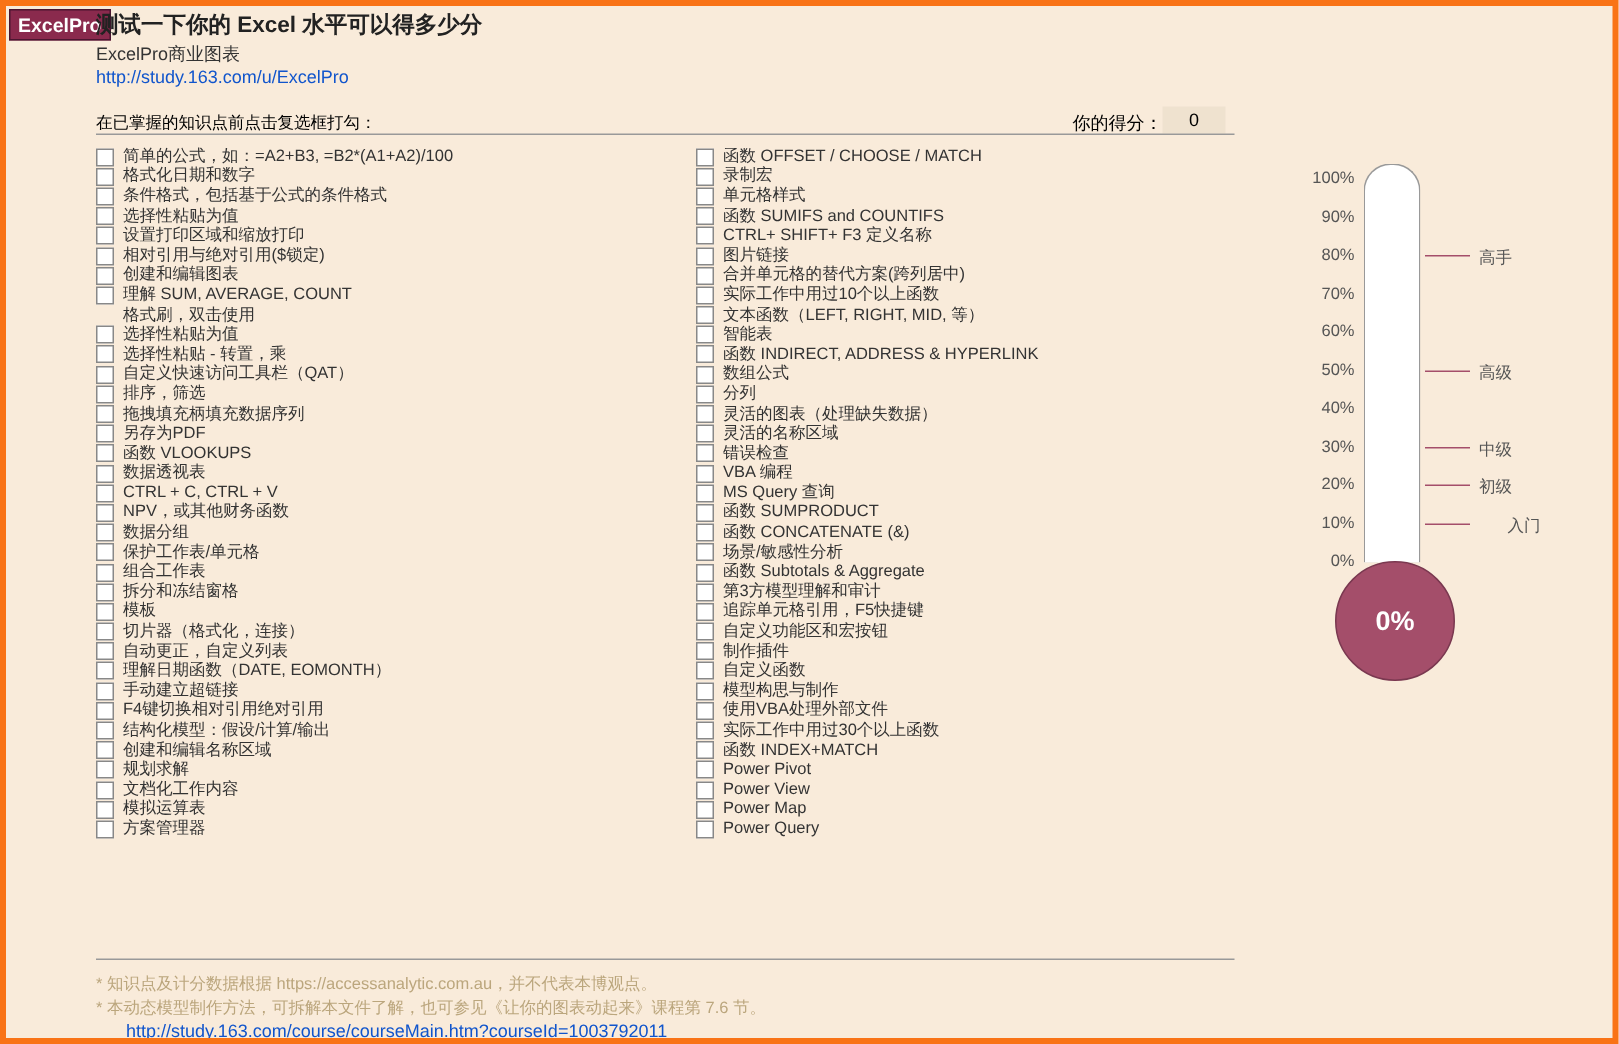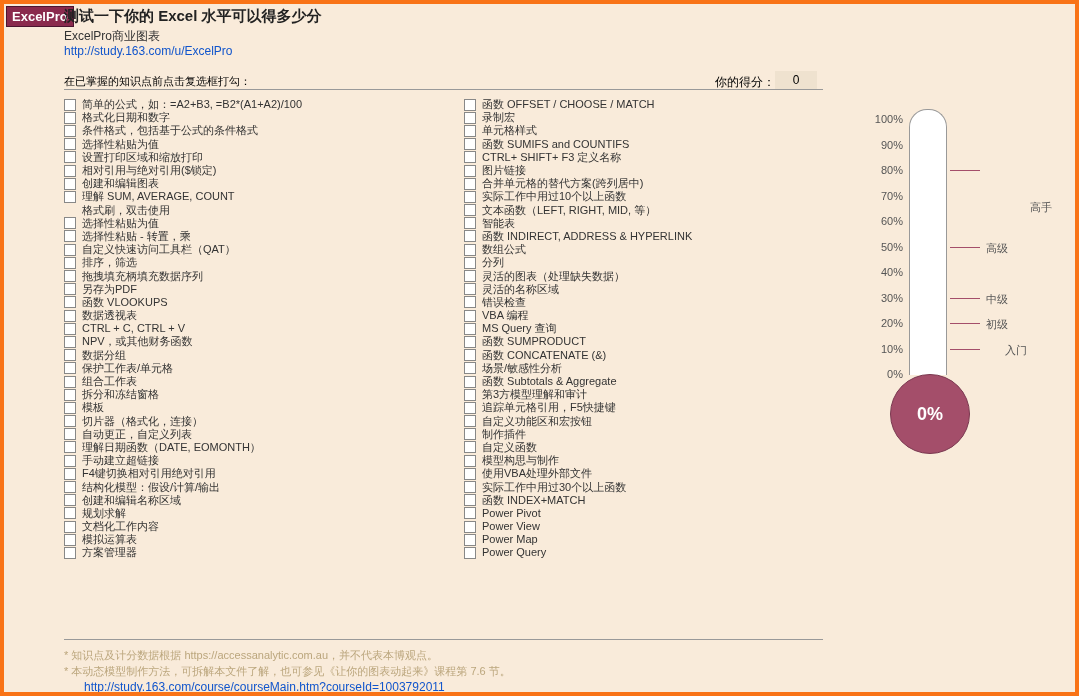--- a/index.html
+++ b/index.html
@@ -488,21 +488,21 @@
       <div class="tick" style="left: 859px; top: 211px;">60%</div>
       <div class="tick" style="left: 859px; top: 236.5px;">50%</div>
       <div class="tick" style="left: 859px; top: 262px;">40%</div>
       <div class="tick" style="left: 859px; top: 287.5px;">30%</div>
       <div class="tick" style="left: 859px; top: 313px;">20%</div>
       <div class="tick" style="left: 859px; top: 338.5px;">10%</div>
       <div class="tick" style="left: 859px; top: 364px;">0%</div>
     </div>
   <div id="levels">
       <div class="mark" style="left: 946px; top: 166px;"></div>
-      <div class="level" style="left: 1026px; top: 160px; margin-top: 36px;">高手</div>
+      <div class="level" style="left: 982px; top: 160px;">高手</div>
       <div class="mark" style="left: 946px; top: 242.5px;"></div>
       <div class="level" style="left: 982px; top: 236.5px;">高级</div>
       <div class="mark" style="left: 946px; top: 293.5px;"></div>
       <div class="level" style="left: 982px; top: 287.5px;">中级</div>
       <div class="mark" style="left: 946px; top: 319px;"></div>
       <div class="level" style="left: 982px; top: 313px;">初级</div>
       <div class="mark" style="left: 946px; top: 344.5px;"></div>
       <div class="level" style="left: 982px; top: 338.5px; margin-left: 19px;">入门</div>
     </div>
 

